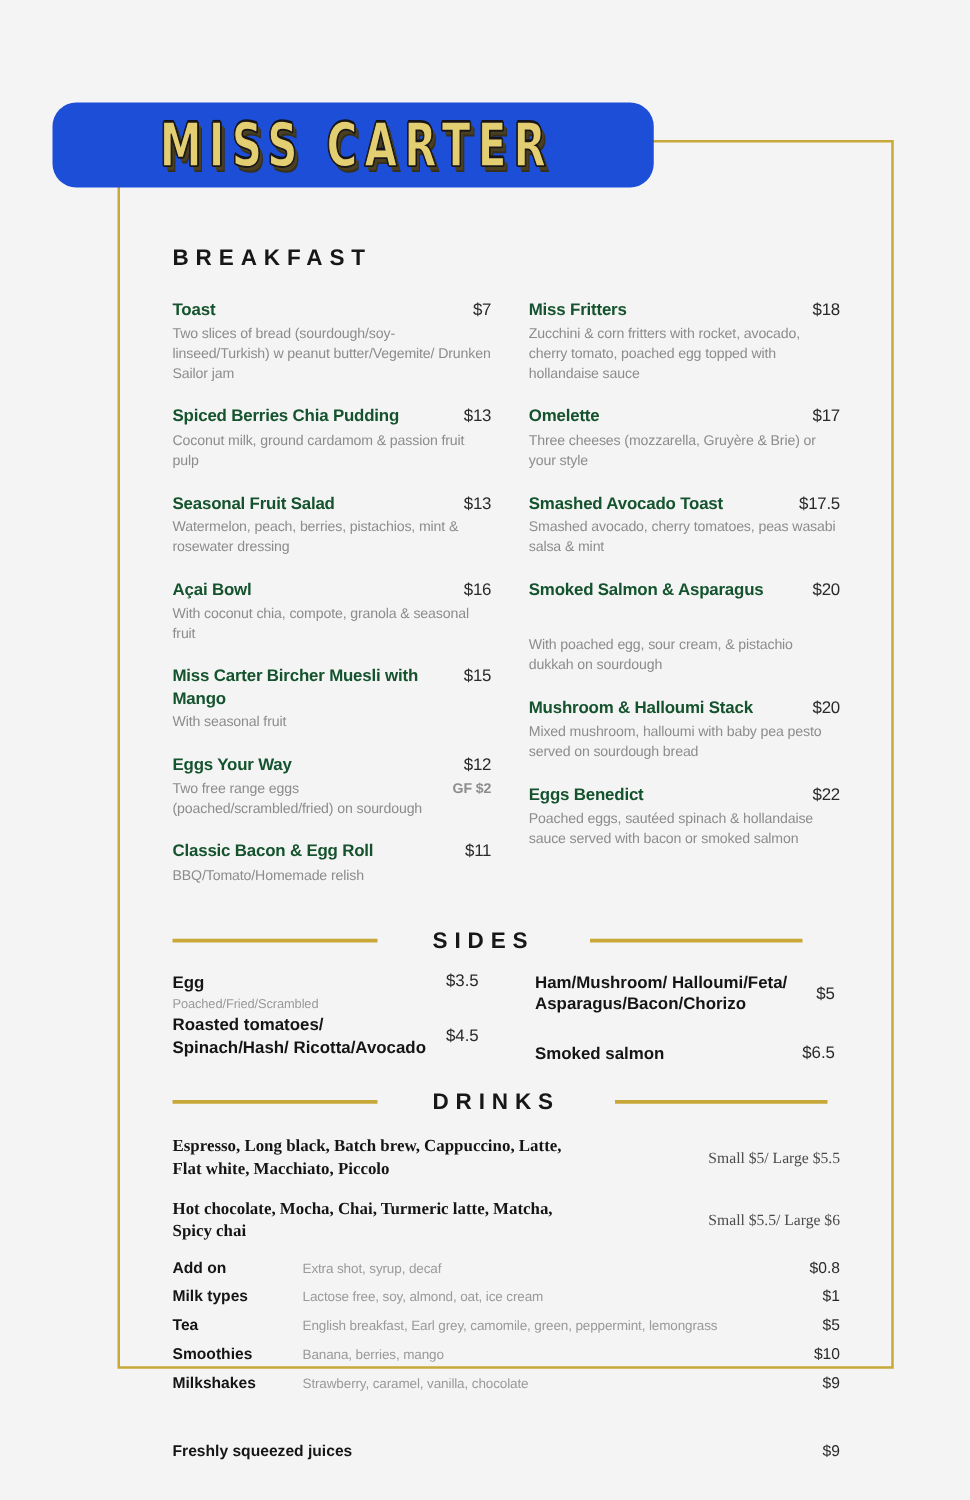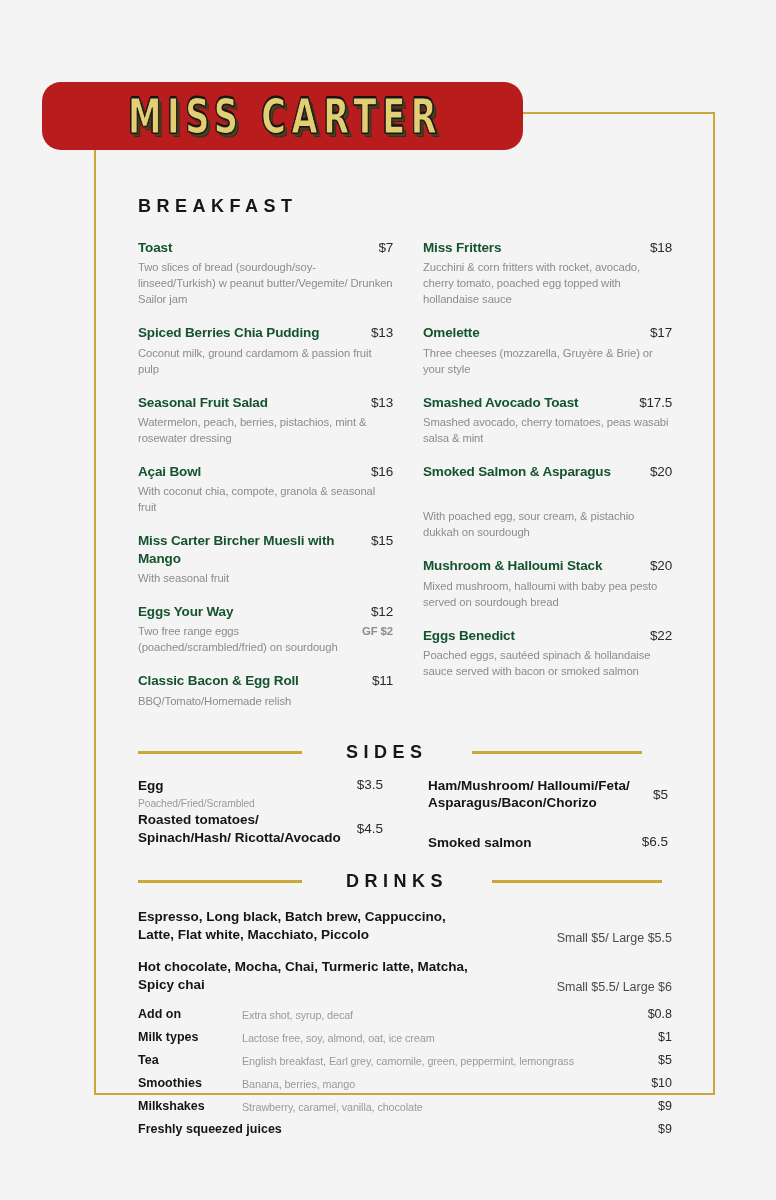--- a/index.html
+++ b/index.html
@@ -28,21 +28,21 @@
     box-sizing: border-box;
   }
 
   
   #title-banner {
     position: absolute;
     left: 42px;
     top: 82px;
     width: 481px;
     height: 68px;
-    background: #b91c1c;
+    background: #1d4ed8;
     border-radius: 19px;
     display: flex;
     align-items: center;
     justify-content: center;
     z-index: 5;
   }
   #restaurant-title {
     font-family: "DejaVu Sans", sans-serif;
     font-size: 41px;
     font-weight: bold;
@@ -165,24 +165,25 @@
     letter-spacing: -0.1px;
   }
   .sides-col-left  { width: 245px; flex: 0 0 245px; }
   .sides-col-right { width: 240px; flex: 0 0 240px; margin-left: 45px; }
   .side-price.mid { align-self: center; }
 
   
   #drinks-block { margin-top: 16px; }
   .drink-row {
     display: flex;
-    align-items: flex-end;
+    align-items: center;
     justify-content: space-between;
     gap: 14px;
     margin-bottom: 13px;
+    font-family: Liberation Serif, serif;
   }
   .drink-names {
     font-size: 13.5px;
     font-weight: bold;
     color: #151515;
     line-height: 1.35;
     max-width: 330px;
   }
   .drink-price {
     font-size: 12.5px;
@@ -208,21 +209,21 @@
     flex: 1 1 auto;
     letter-spacing: -0.1px;
   }
   .dl-price {
     font-size: 12.5px;
     color: #2a2a2a;
     white-space: nowrap;
     text-align: right;
     flex: 0 0 auto;
   }
-  .dl-name.wide { flex: 1 1 auto; }
+  .dl-name.wide { flex: 1 1 auto; margin-top: 32px; }
 </style>
 </head>
 <body>
 
 <div id="menu-frame"></div>
 
 <div id="title-banner">
   <div id="restaurant-title">MISS CARTER</div>
 </div>
 

